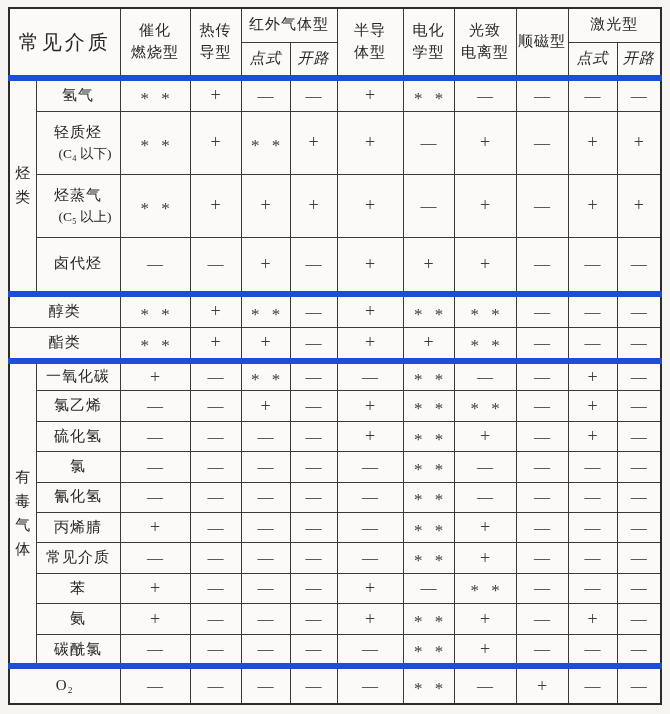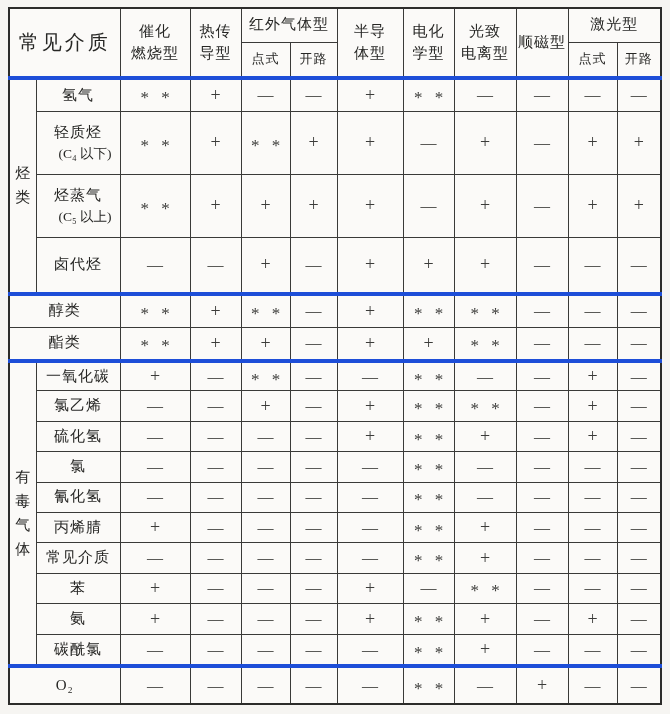--- a/index.html
+++ b/index.html
@@ -21,22 +21,22 @@
     border:1px solid #3a3a38;
     text-align:center;
     vertical-align:middle;
     font-weight:normal;
     padding:0 1px;
     overflow:hidden;
   }
   thead th{font-size:15px;letter-spacing:1px;line-height:1.45;}
   .hline{display:block;}
   .corner{font-size:20px;letter-spacing:3px;}
-  .sub-hdr{font-size:13px;}
-  .sec-top td{border-top:4px solid #1d4ed8;margin-top:32px;}
+  .sub-hdr{font-size:15px;font-style:italic;}
+  .sec-top td{border-top:6px solid #1d4ed8;margin-top:32px;}
   .group-cell{font-size:15px;}
   .group-stack{display:flex;flex-direction:column;align-items:center;justify-content:center;gap:9px;}
   .group-stack span{display:block;line-height:1;}
   .name-cell{font-size:15px;letter-spacing:1px;}
   .name-line{display:block;line-height:1.45;}
   .name-sub{font-size:13.5px;letter-spacing:0;padding-left:14px;}
   .val-cell{font-size:17px;color:#3c3c3a;}
   .sym-star{font-size:17px;letter-spacing:4px;position:relative;top:3px;padding-left:4px;}
   .sym-plus{font-size:18px;}
   .sym-dash{font-size:16px;}

